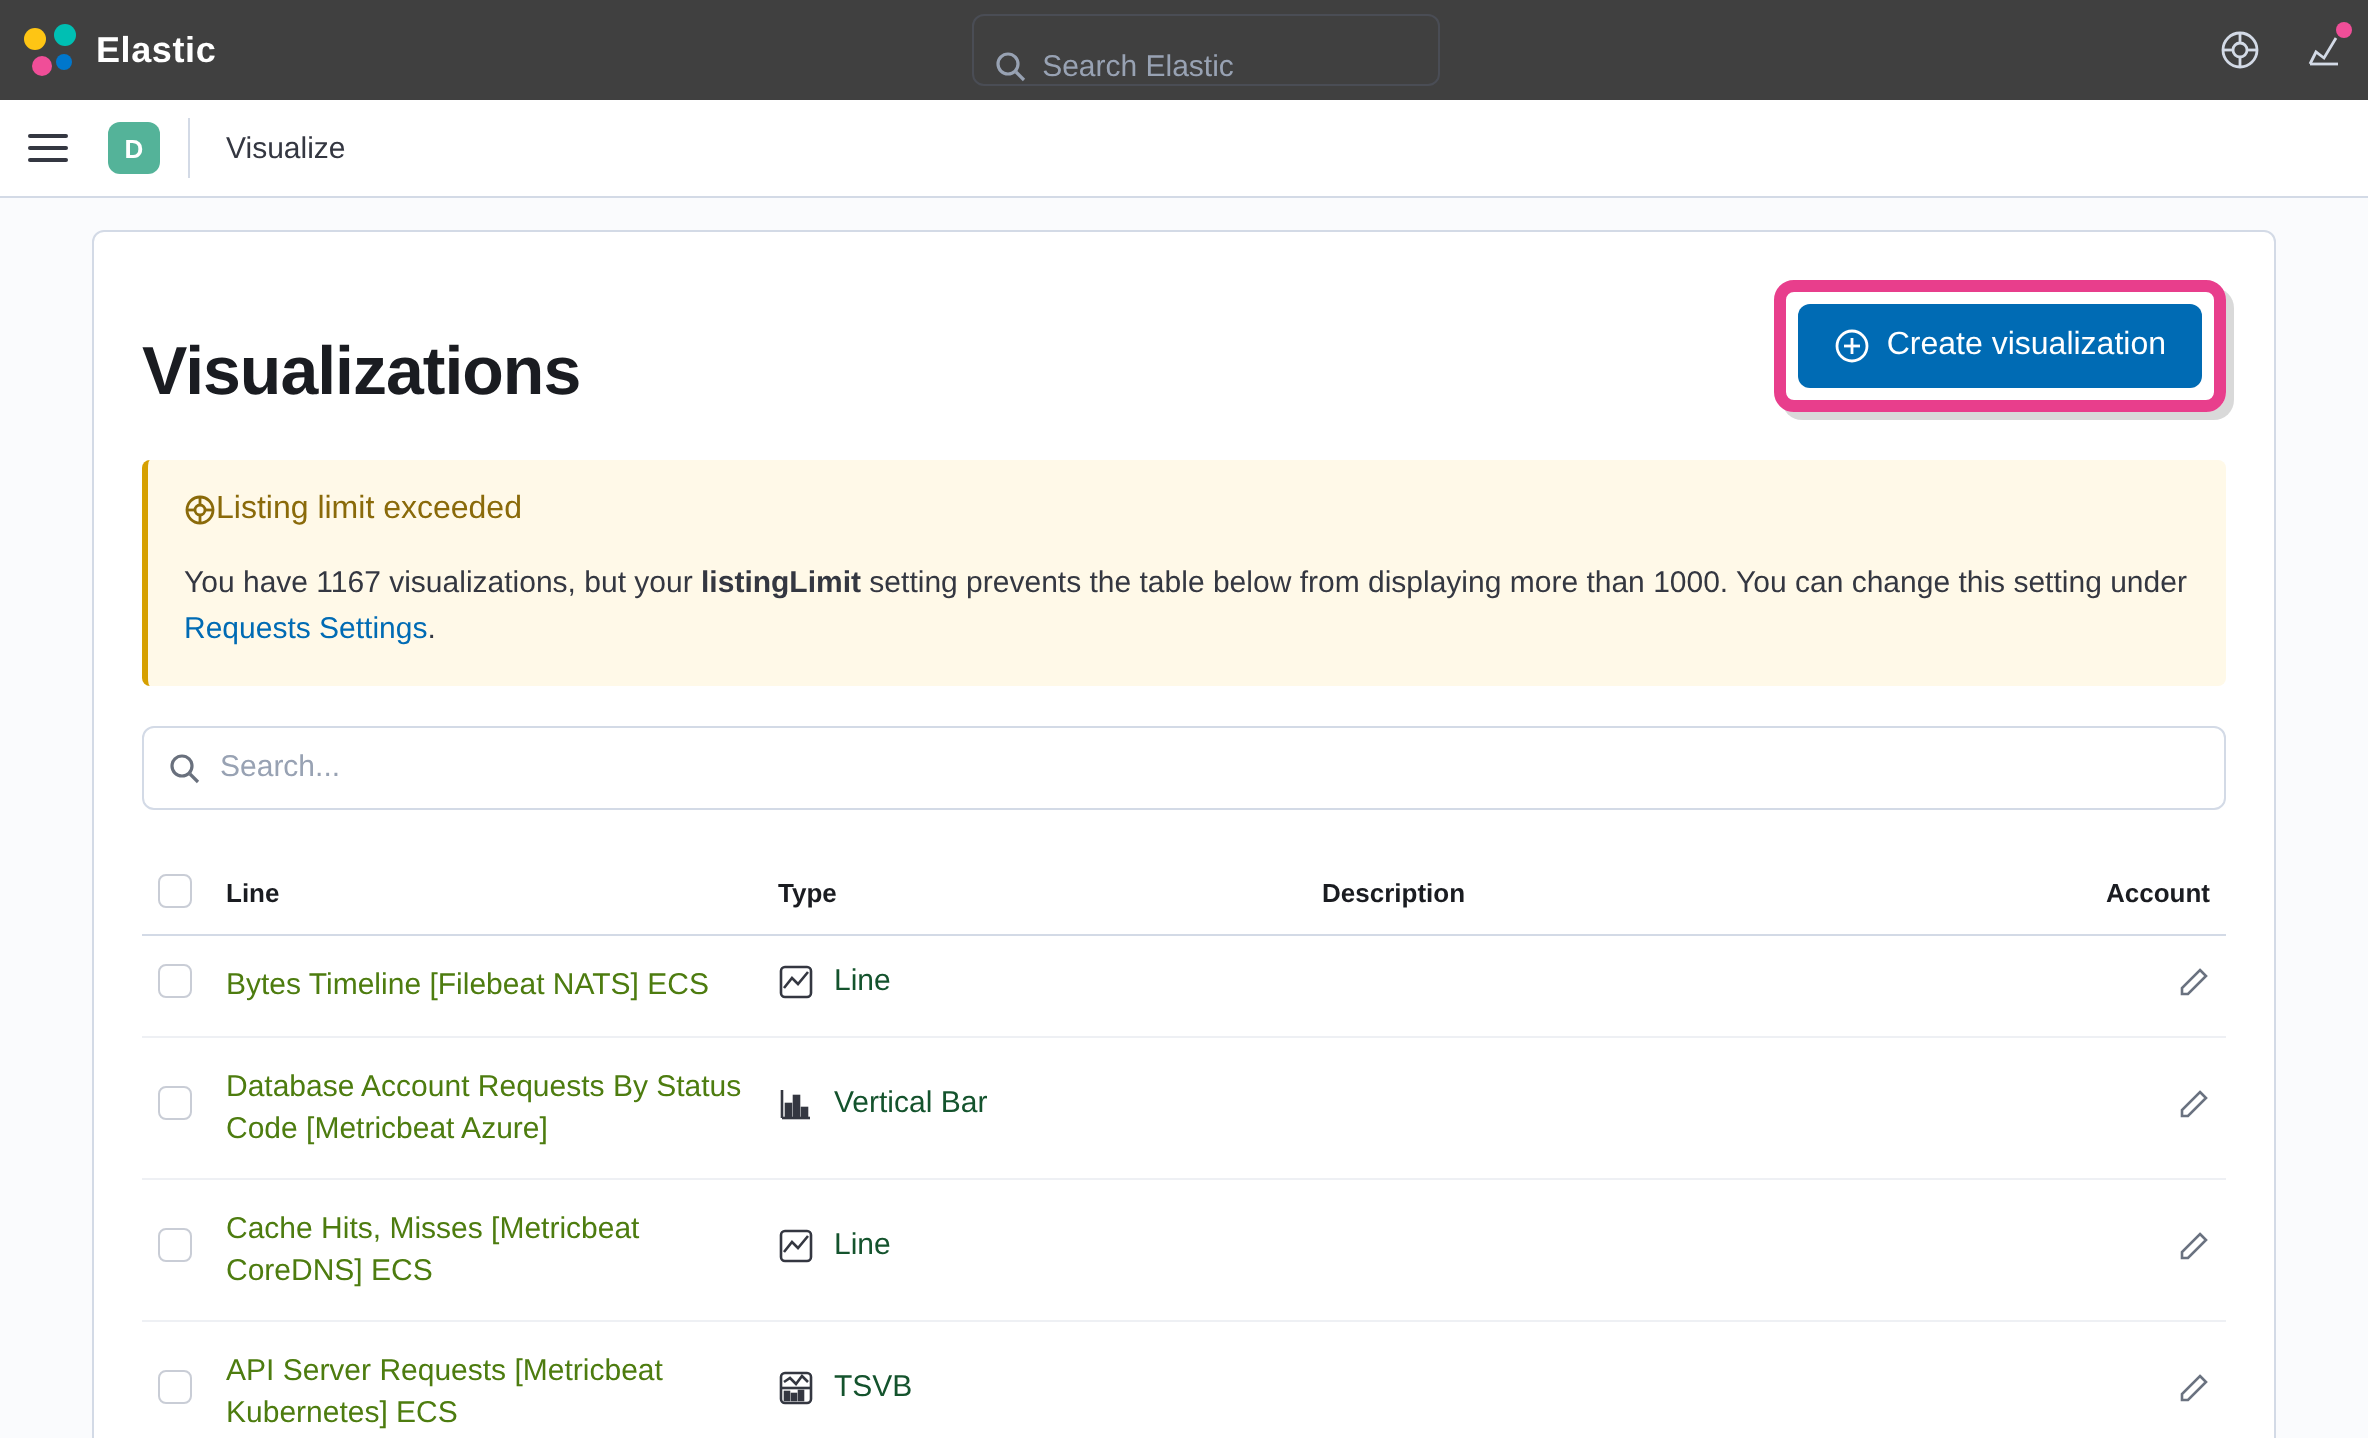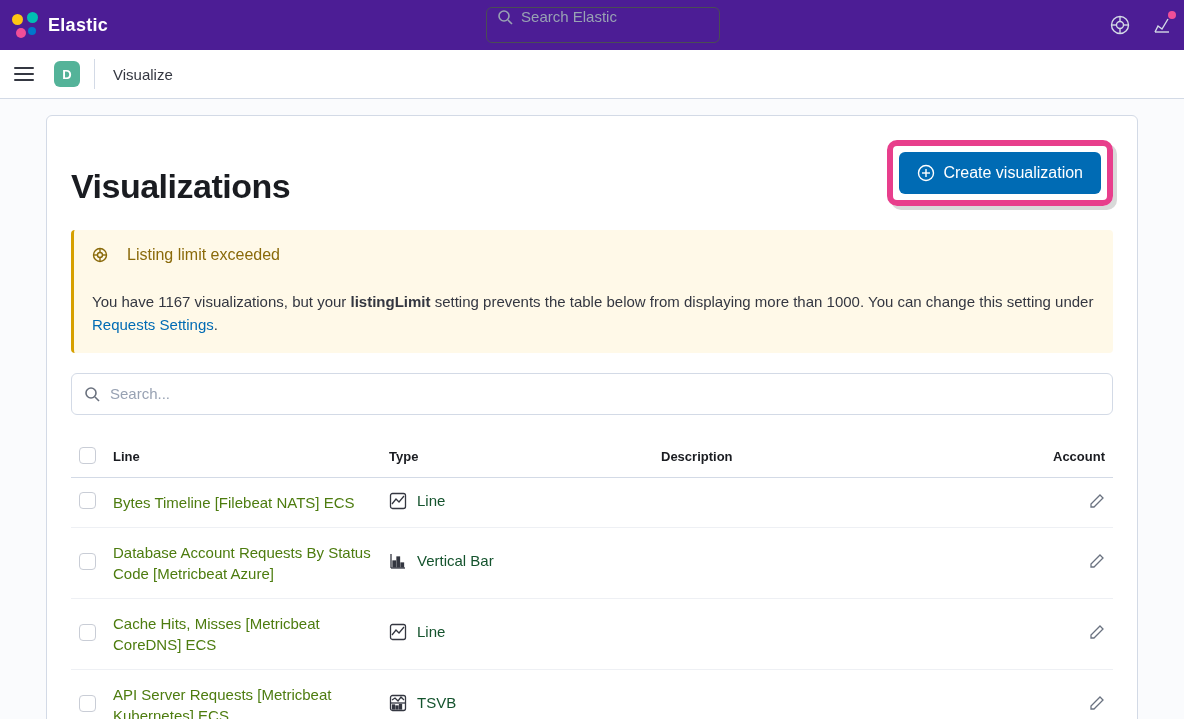--- a/index.html
+++ b/index.html
@@ -9,38 +9,38 @@
     color: #343741;
     font-size: 14px;
     width: 1184px;
     height: 719px;
     overflow: hidden;
   }
 
   
   .topbar {
     height: 50px;
-    background: #4c1d95;
+    background: #404040;
     display: flex;
     align-items: center;
     padding: 0 12px;
     color: #fff;
   }
   .logo-cluster {
     width: 26px; height: 26px; margin-right: 10px;
     position: relative;
   }
   .logo-cluster span { position:absolute; border-radius:50%; }
   .brand { font-size: 18px; font-weight: 700; letter-spacing:.3px;}
   .global-search {
     margin: 0 auto;
     width: 234px; height: 34px;
     border: 1px solid #4a4d55;
     border-radius: 6px;
-    display: flex; align-items: flex-end;
+    display: flex; align-items: flex-start;
     padding: 17px 10px;
     color: #98a2b3;
   }
   .global-search svg { margin-right: 8px; flex:none;}
   .topbar-right { display:flex; align-items:center; gap:22px; margin-left:12px;}
   .top-icon { width:20px; height:20px; color:#d3dae6; position:relative;}
   .newsdot { position:absolute; top:-4px; right:-4px; width:8px; height:8px; border-radius:50%; background:#f04e98;}
 
   
   .secondbar {
@@ -85,21 +85,21 @@
 
   
   .callout{
     background:#fff9e8;
     border:1px solid #f5d around;
     border-left:3px solid #d6a000;
     border-radius:4px;
     padding:16px 18px;
     margin-bottom:20px;
   }
-  .callout-head{display:flex;align-items:center;gap:19px;margin-bottom:26px;text-align:center;}
+  .callout-head{display:flex;align-items:center;gap:0;margin-bottom:16px;text-align:center;}
   .callout-title{color:#8a6a0a;font-size:16px;font-weight:500;}
   .callout-body{color:#343741;line-height:1.55;font-size:15px;}
   .callout-body a{color:#006bb4;text-decoration:none;}
 
   
   .list-search{
     border:1px solid #d3dae6;border-radius:6px;height:42px;
     display:flex;align-items:center;padding:0 12px;gap:10px;margin-bottom:22px;
   }
   .list-search input{

